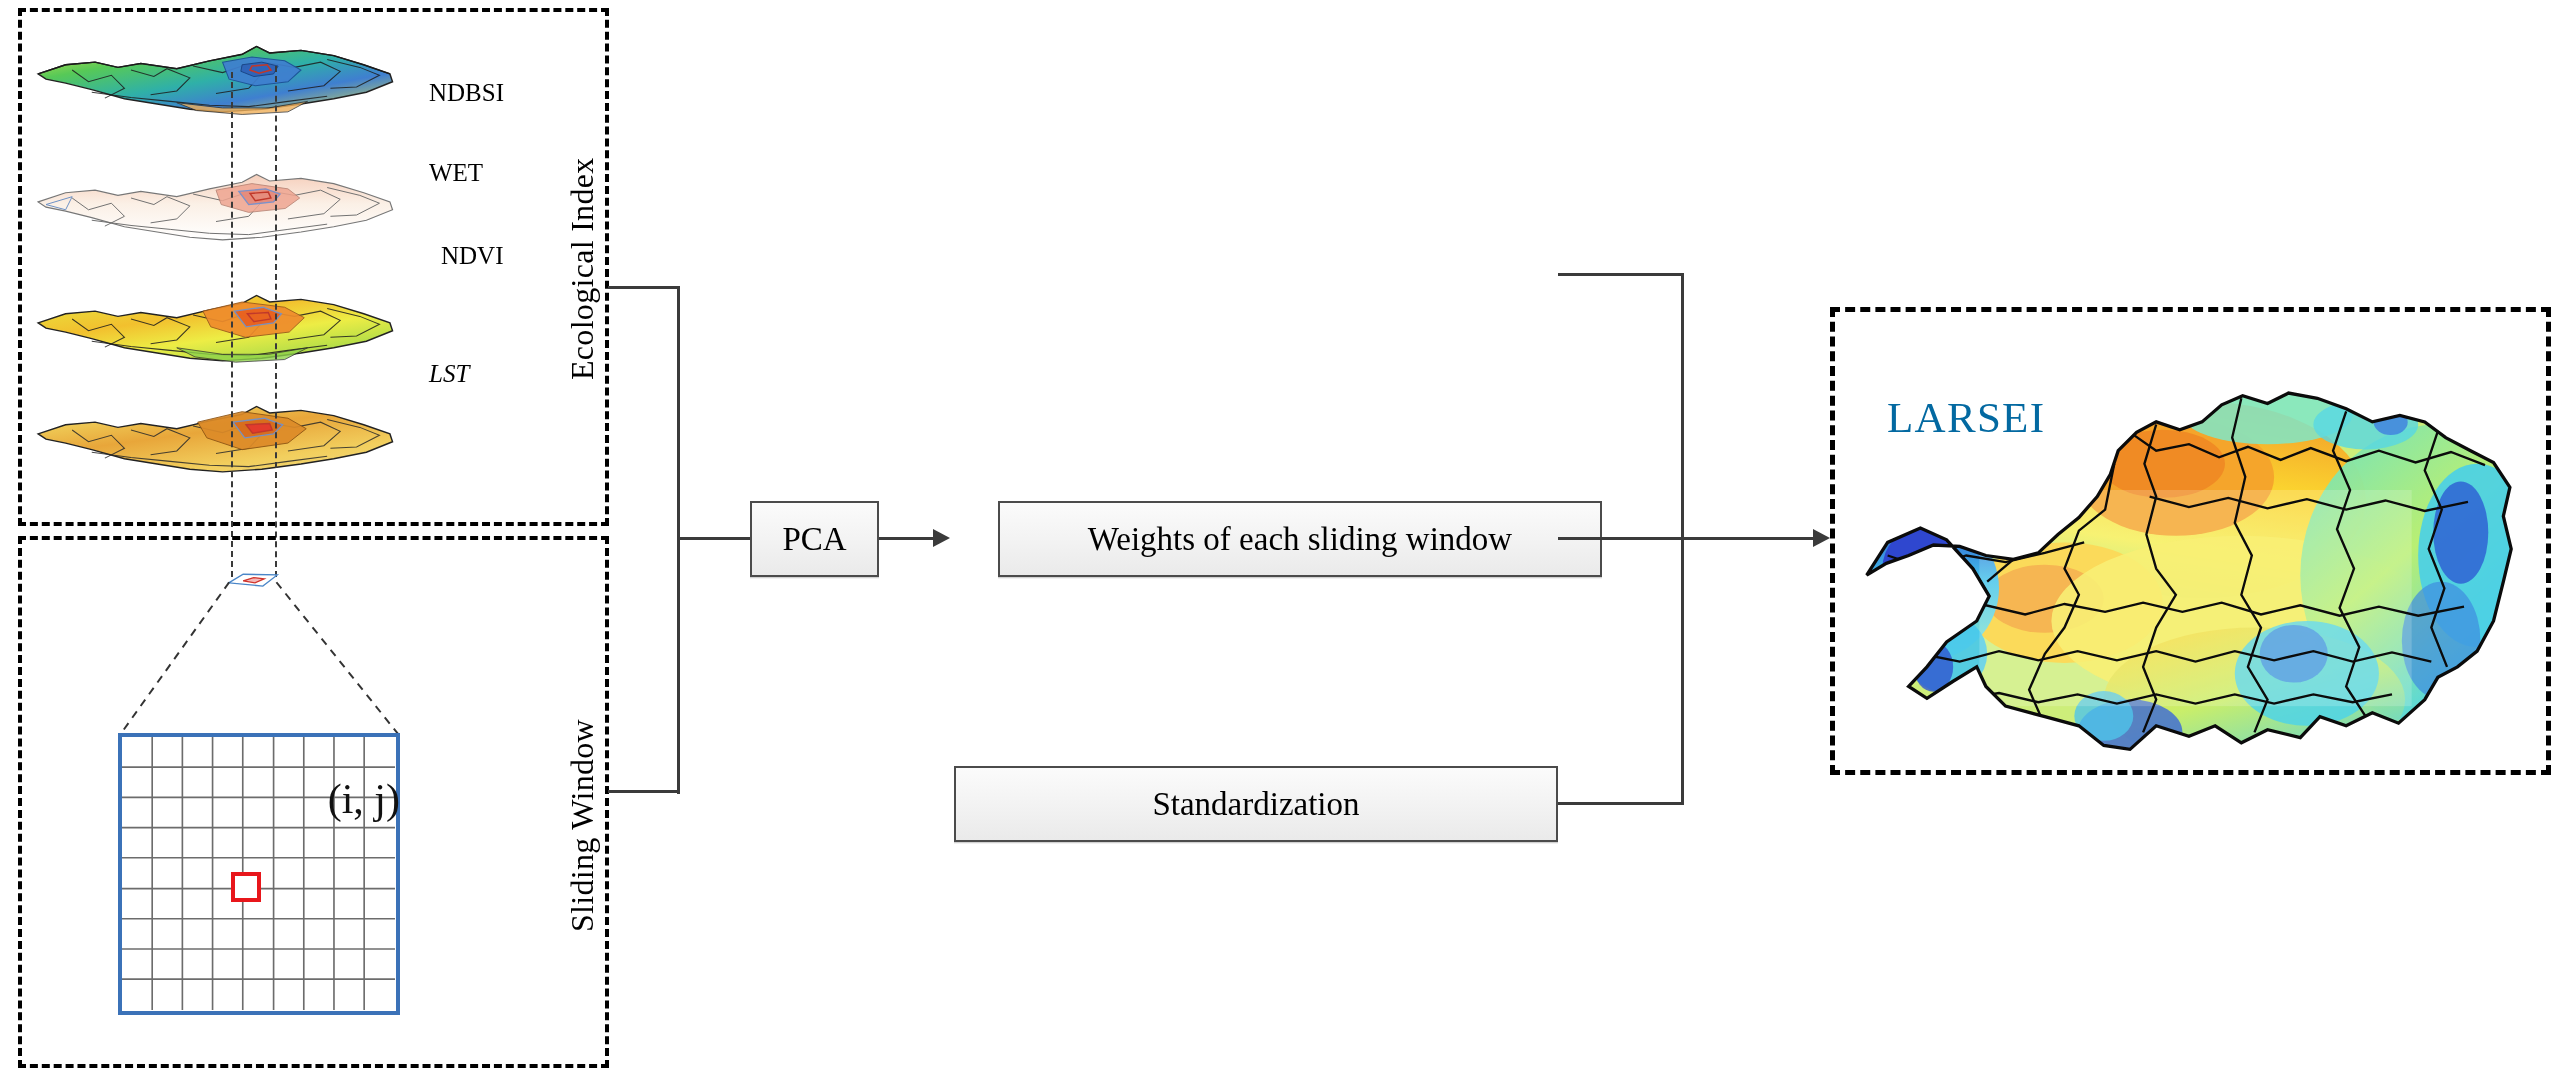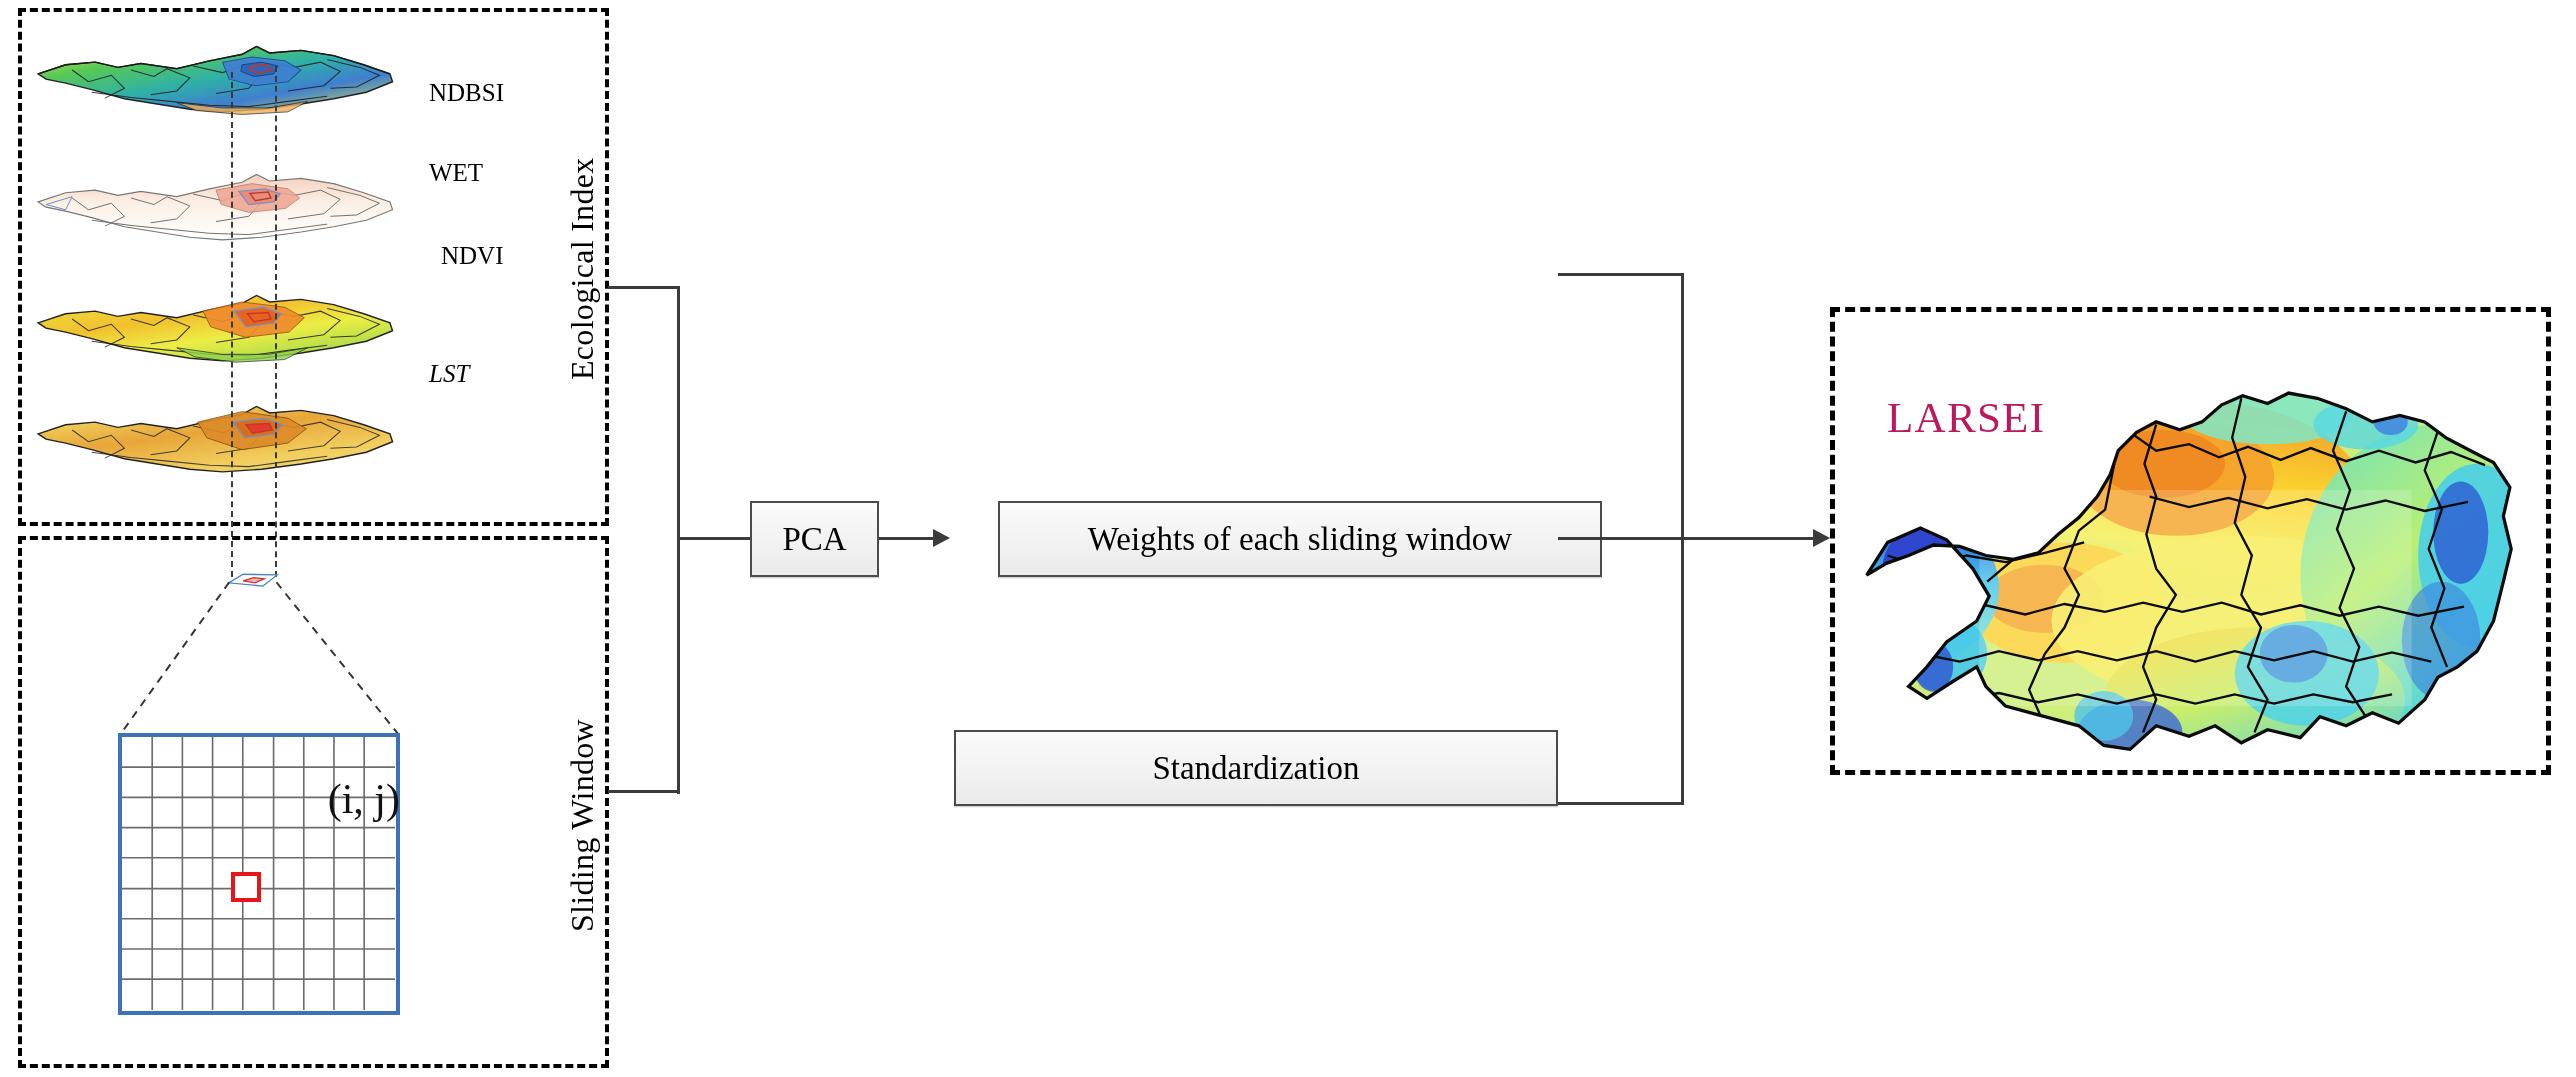--- a/index.html
+++ b/index.html
@@ -41,34 +41,34 @@
   #mini-window{position:absolute;left:226px;top:571px;width:54px;height:19.7px;}
 
   
   .pbox{position:absolute;box-sizing:border-box;border:2px solid #4b4b4b;
         background:linear-gradient(180deg,#fbfbfb 0%,#f2f2f2 55%,#eaeaea 100%);
         box-shadow:0 1.3px 0 rgba(0,0,0,.18);
         display:flex;align-items:center;justify-content:center;
         font-size:33px;color:#000;text-align:center;}
   #box-weighted{left:954px;top:237px;width:604px;height:75px;}
   #box-weights{left:954px;top:501px;width:604px;height:76px;margin-left:44px;}
-  #box-standard{left:954px;top:730px;width:604px;height:76px;}
+  #box-standard{left:954px;top:766px;width:604px;height:76px;}
   #box-pca{left:750px;top:501px;width:129px;height:76px;font-size:33px;}
 
   
   .conn{position:absolute;background:#3b3b3b;}
   .conn.h{height:3.3px;}
   .conn.v{width:3.3px;}
 
   .arrowhead{position:absolute;width:0;height:0;
              border-top:9.8px solid transparent;border-bottom:9.8px solid transparent;
              border-left:17px solid #3b3b3b;}
 
   
-  #larsei-title{position:absolute;left:1887px;top:393px;font-size:43px;color:#be185d;
+  #larsei-title{position:absolute;left:1887px;top:393px;font-size:43px;color:#0369a1;
                 letter-spacing:1.3px;font-family:"Liberation Serif","DejaVu Serif",serif;}
   #larsei-map{position:absolute;left:1848px;top:359px;width:695px;height:393px;}
 </style>
 </head>
 <body>
 
 <div class="stage">
 
   <div class="dashpanel" id="panel-ecological"></div>
 

